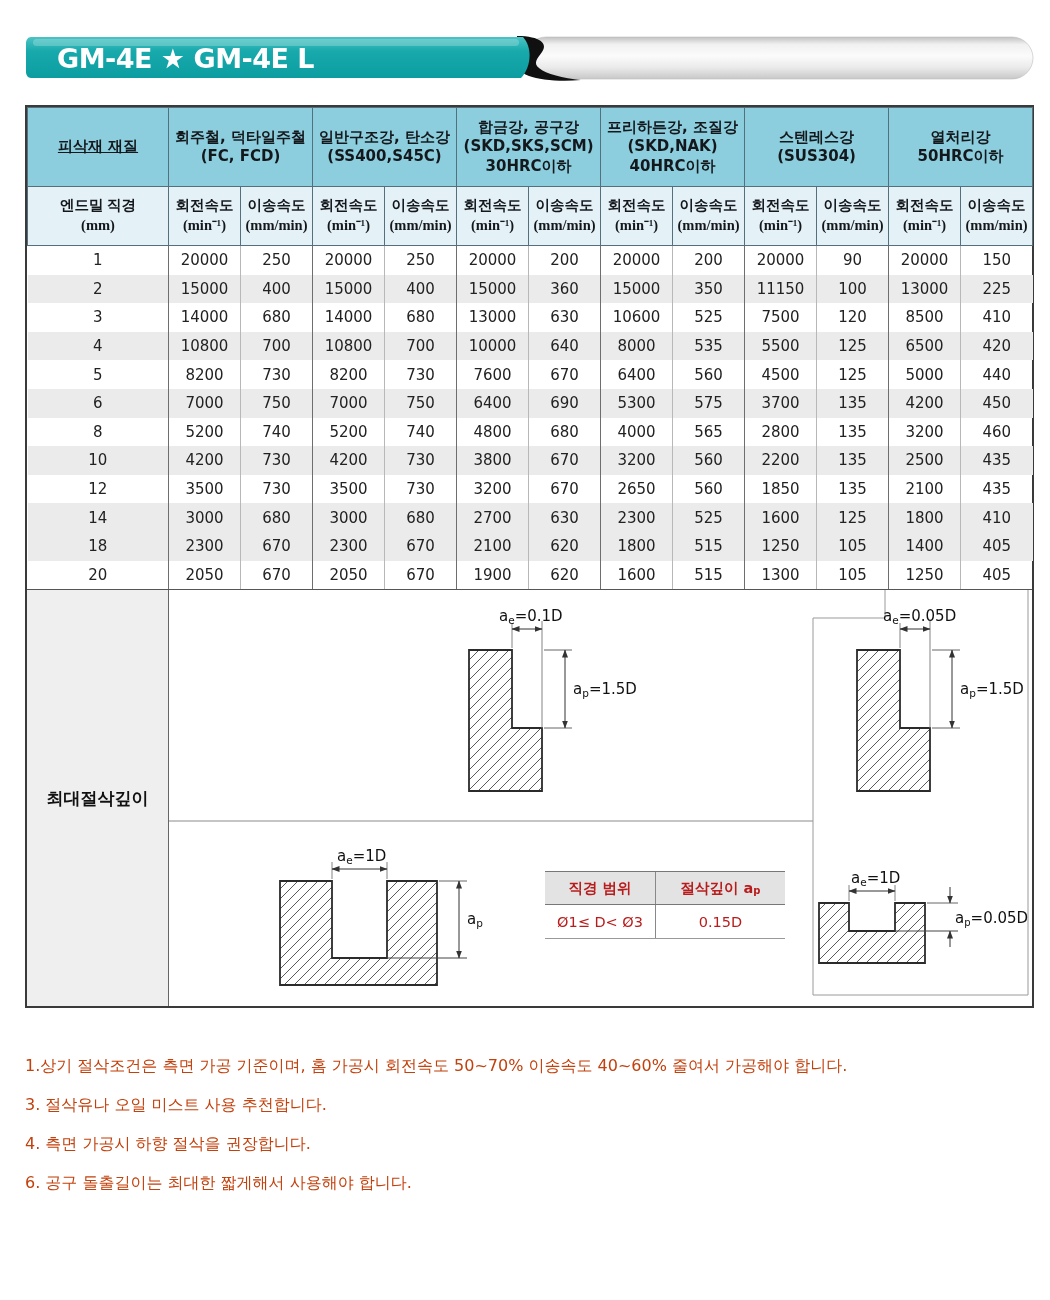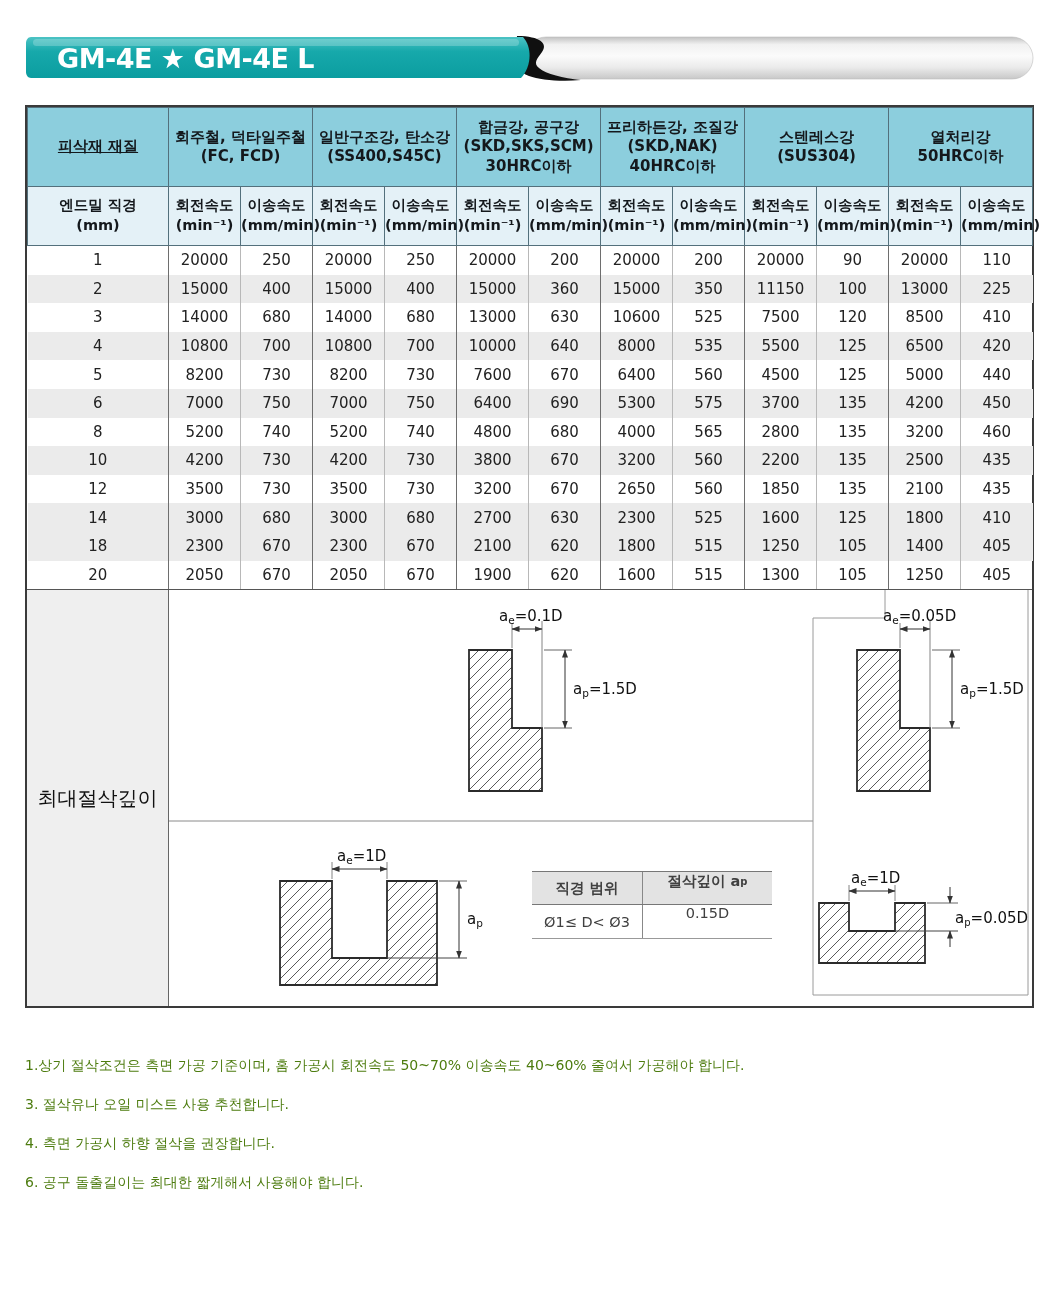--- a/index.html
+++ b/index.html
@@ -12,48 +12,48 @@
                font-size:27px;fill:#ffffff;letter-spacing:-0.5px;}
 
   
   .table-wrap{position:absolute;left:25px;top:105px;width:1005px;border:2px solid #3a3a3a;background:#fff;}
   table.speed{border-collapse:collapse;width:100%;table-layout:fixed;}
   table.speed th,table.speed td{padding:0;text-align:center;vertical-align:middle;}
   tr.group-row th{height:78px;background:#8CCEDD;border:1px solid #53707c;
                   font-size:15px;font-weight:600;line-height:1.3;white-space:pre-line;color:#14181c;}
   th.corner{background:#E4F1F7;font-size:16px;text-decoration:underline;}
   tr.sub-row th{height:58px;background:#E4F1F7;border:1px solid #53707c;
-                font-size:14.5px;font-weight:600;line-height:1.35;white-space:pre-line;color:#14181c;}
+                font-size:14.5px;font-weight:600;line-height:1.35;white-space:pre-line;color:#14181c;font-family:Liberation Serif, serif;}
   tr.data-row td{height:28.6px;font-size:15px;color:#222;border-left:1px solid #b8b8b8;}
   tr.data-row td.gstart{border-left:1px solid #6e6e6e;}
   tr.data-row td.dia{border-left:none;border-right:1px solid #6e6e6e;}
   tr.data-row.alt td{background:#EBEBEB;}
 
   
   .depth-section{display:flex;height:416px;border-top:1px solid #555;}
   .depth-label{width:141px;background:#EFEFEF;border-right:1px solid #666;
                display:flex;align-items:center;justify-content:center;
-               font-size:20px;font-weight:400;color:#111;}
+               font-size:17px;font-weight:700;color:#111;}
   .depth-content{position:relative;flex:1;background:#fff;}
   .depth-content svg{position:absolute;left:0;top:0;}
   .diag-label{fill:#111;font-size:15px;font-weight:500;
               font-family:"DejaVu Sans","Liberation Sans",sans-serif;}
 
   
-  .mini-table{position:absolute;left:363px;top:281px;width:240px;font-size:14.5px;
-              border-top:1.5px solid #777;color:#404040;}
+  .mini-table{position:absolute;left:376px;top:281px;width:240px;font-size:14.5px;
+              border-top:1.5px solid #777;color:#b91c1c;}
   .mt-row{display:flex;height:33px;border-bottom:1px solid #999;}
   .mt-head{background:#E3E3E3;font-weight:600;height:32px;border-bottom:1.5px solid #777;}
   .mt-c1{width:110px;border-right:1px solid #888;display:flex;align-items:center;justify-content:center;}
-  .mt-c2{flex:1;display:flex;justify-content:center;}
+  .mt-c2{flex:1;display:flex;align-items:center;justify-content:center;}
   .mt-c2 sub{font-size:10px;margin-top:4px;}
 
   
   .notes{position:absolute;left:25px;top:1046px;width:1015px;}
-  .note{height:39px;line-height:39px;font-size:14px;font-weight:500;color:#4d7c0f;white-space:nowrap;}
+  .note{height:39px;line-height:39px;font-size:16px;font-weight:500;color:#c2410c;white-space:nowrap;}
 </style>
 </head>
 <body>
 
 <div class="page">
 
   <svg class="banner" viewBox="0 0 1010 46">
     <defs>
       <linearGradient id="tealGrad" x1="0" y1="0" x2="0" y2="1">
         <stop offset="0" stop-color="#4cc3c4"></stop>
@@ -135,21 +135,21 @@
             <td>250</td>
             <td class="gstart">20000</td>
             <td>250</td>
             <td class="gstart">20000</td>
             <td>200</td>
             <td class="gstart">20000</td>
             <td>200</td>
             <td class="gstart">20000</td>
             <td>90</td>
             <td class="gstart">20000</td>
-            <td>110</td>
+            <td>150</td>
           </tr>
           <tr class="data-row alt">
             <td class="dia">2</td>
             <td class="gstart">15000</td>
             <td>400</td>
             <td class="gstart">15000</td>
             <td>400</td>
             <td class="gstart">15000</td>
             <td>360</td>
             <td class="gstart">15000</td>

